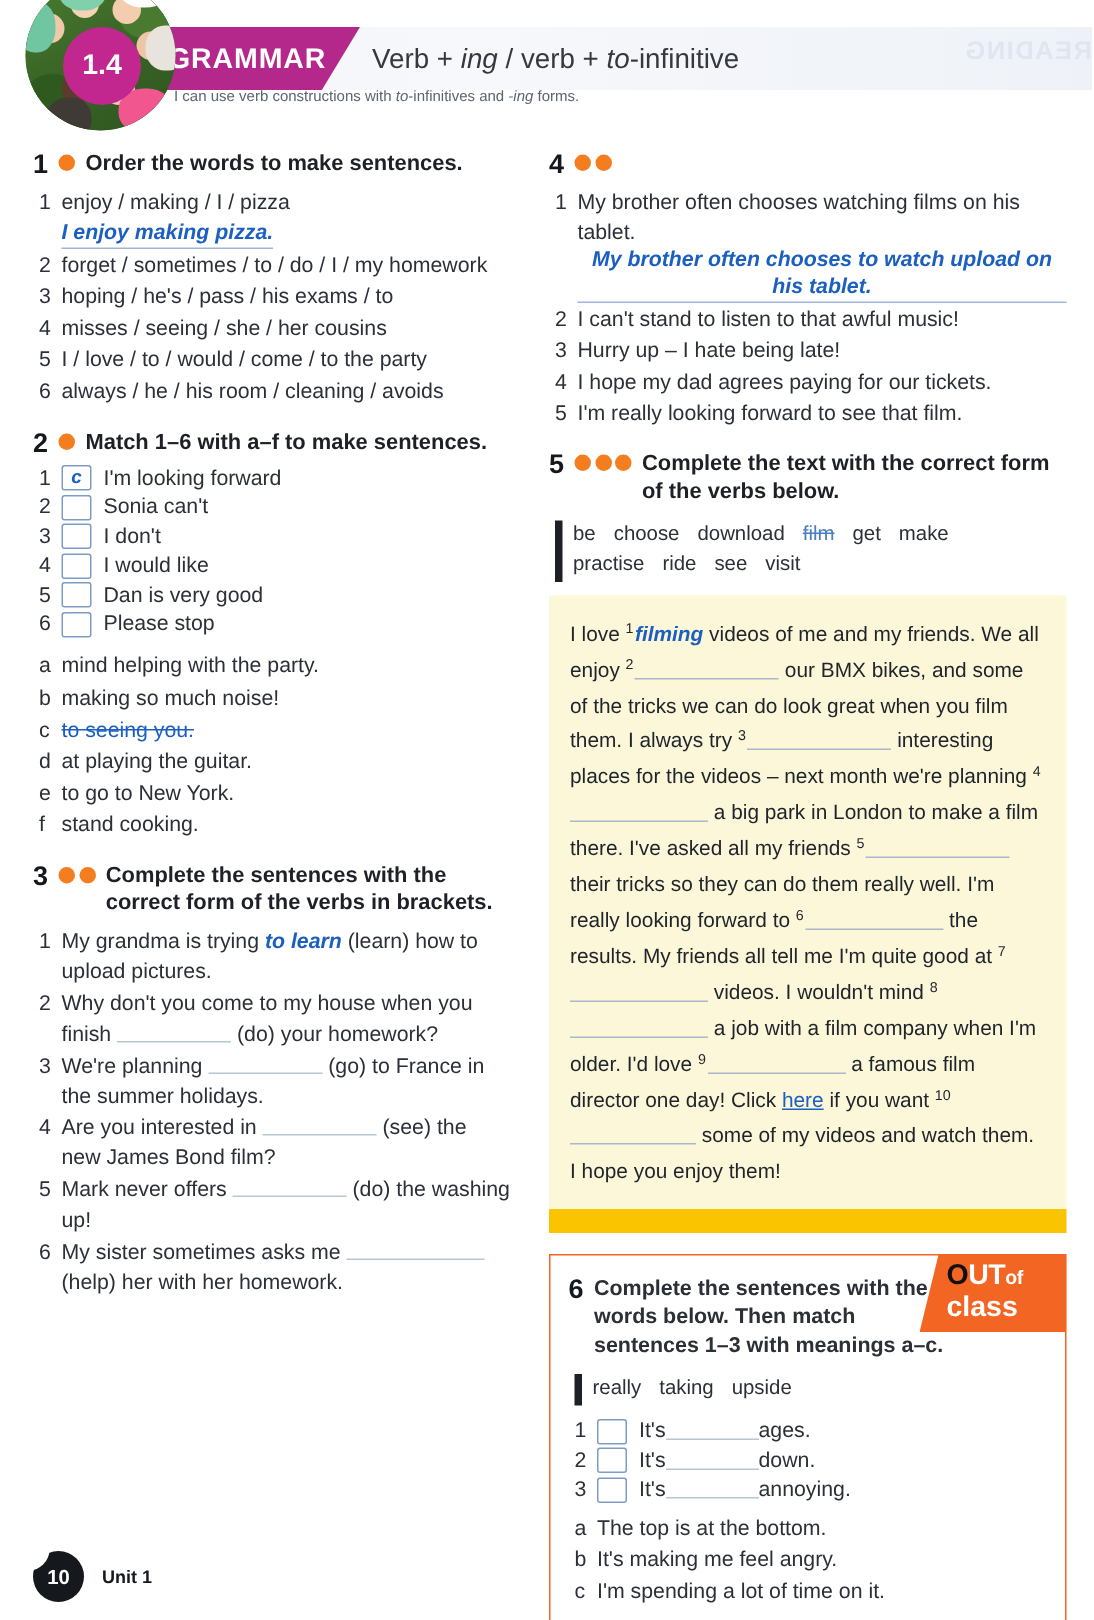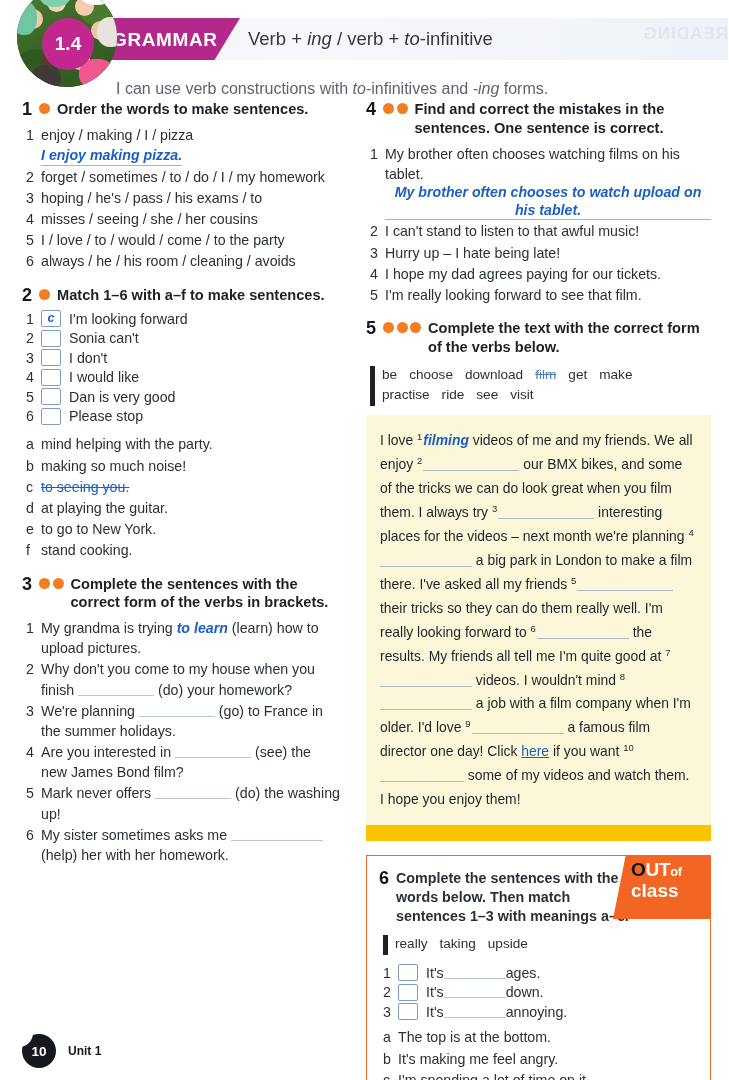--- a/index.html
+++ b/index.html
@@ -42,22 +42,22 @@
     color: #fff; font-size: 19px; font-weight: bold;
     letter-spacing: 0.6px;
   }
   .hdr-title {
     position: absolute; left: 248px; top: 28px;
     font-size: 18.5px; color: #35393f;
     white-space: nowrap;
   }
   .hdr-title i { font-style: italic; }
   .hdr-sub {
-    position: absolute; left: 116px; top: 80px;
-    font-size: 16px; color: #5c6471;
+    position: absolute; left: 116px; top: 59px;
+    font-size: 10px; color: #5c6471;
   }
   .hdr-sub i { font-style: italic; }
 
   .badge-photo {
     position: absolute; left: 17px; top: -13px;
     width: 100px; height: 100px; border-radius: 50%;
     overflow: hidden;
     background: #3f6b2a;
   }
   .bp-layer { position: absolute; inset: 0; }
@@ -185,21 +185,21 @@
 
   
   .oobox {
     position: relative;
     border: 1.6px solid #f26522;
     background: #fff;
     padding: 13px 14px 12px 12px;
   }
   .oo-badge {
     position: absolute; right: -1px; top: -1px;
-    width: 98px; height: 64px;
+    width: 98px; height: 52px;
     background: #f26522;
     clip-path: polygon(13% 0, 100% 0, 100% 100%, 0 100%);
     color: #fff;
     padding: 5px 0 0 18px;
     line-height: 1.0;
   }
   .oo-l1 { font-size: 19px; font-weight: bold; letter-spacing: -0.3px; }
   .oo-l1 .oh { color: #111; }
   .oo-l1 .of { font-size: 13px; }
   .oo-l2 { font-size: 19px; font-weight: bold; margin-top: 2px; }
@@ -432,21 +432,20 @@
 
   <div class="col-right">
 
     <div class="ex">
       <div class="ex-head">
         <span class="ex-num">4</span>
         <span class="dots">
             <i class="dot"></i>
             <i class="dot"></i>
           </span>
-        <span class="ex-head-text">Find and correct the mistakes in the sentences. One sentence is correct.</span>
       </div>
       <div class="items">
         <div class="item">
           <span class="it-n">1</span>
           <span class="it-body">
             <span>My brother often chooses watching films on his tablet.</span><br>
             <span class="answer">My brother often chooses to watch upload on his tablet.</span>
           </span>
         </div>
         <div class="item">

